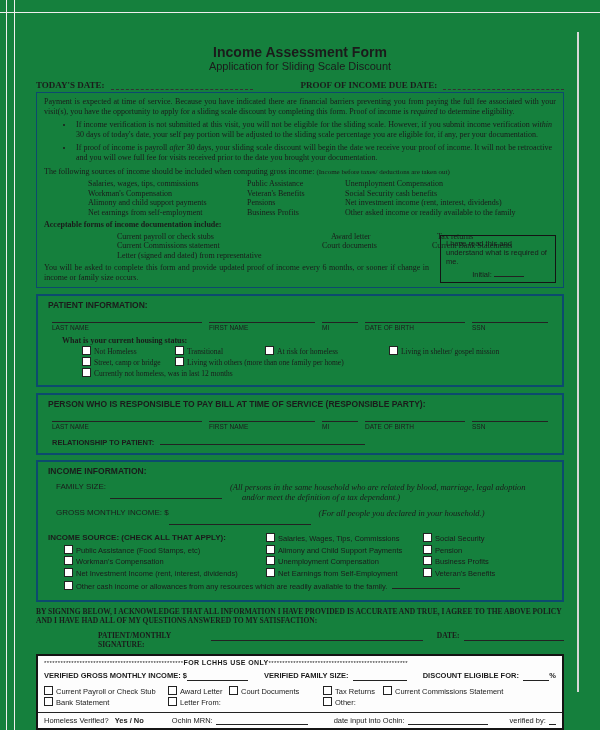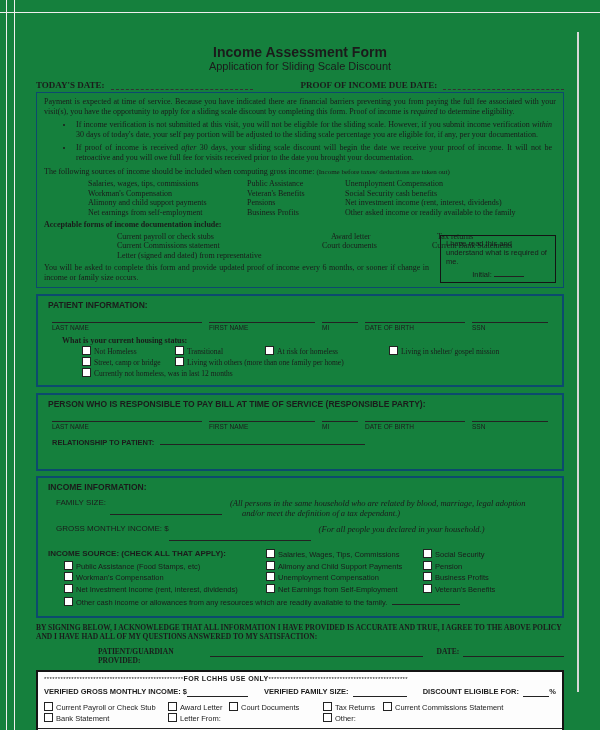--- a/index.html
+++ b/index.html
@@ -101,21 +101,21 @@
       <span>TODAY'S DATE:</span>
       <span class="blank dashed" style="width:142px; margin:0 6px;"></span>
       <span style="margin-left:42px;">PROOF OF INCOME DUE DATE:</span>
       <span class="blank dashed" style="flex:1; margin-left:6px;"></span>
     </div>
 
     <div class="box introbox">
       <p><span>Payment is expected at time of service. Because you have indicated there are financial barriers preventing you from paying the full fee associated with your visit(s), you have the opportunity to apply for a sliding scale discount by completing this form. Proof of income is </span><span class="em">required</span><span> to determine eligibility.</span></p>
       <ul>
         <li><span>If income verification is not submitted at this visit, you will not be eligible for the sliding scale. However, if you submit income verification </span><span class="em">within</span><span> 30 days of today's date, your self pay portion will be adjusted to the sliding scale percentage you are eligible for, if any, per your documentation.</span></li>
-        <li><span>If proof of income is received </span><span class="em">after</span><span> 30 days, your sliding scale discount will begin the date we receive your proof of income. It will not be retroactive and you will owe full fee for visits received prior to the date you brought your documentation.</span></li>
+        <li><span>If proof of income is payroll </span><span class="em">after</span><span> 30 days, your sliding scale discount will begin the date we receive your proof of income. It will not be retroactive and you will owe full fee for visits received prior to the date you brought your documentation.</span></li>
       </ul>
 
       <p><span class="src-heading">The following sources of income should be included when computing gross income: </span><span class="src-note">(Income before taxes/ deductions are taken out)</span></p>
       <div class="grid3">
         <div>Salaries, wages, tips, commissions</div>
         <div>Public Assistance</div>
         <div>Unemployment Compensation</div>
         <div>Workman's Compensation</div>
         <div>Veteran's Benefits</div>
         <div>Social Security cash benefits</div>
@@ -169,21 +169,21 @@
         <div class="hrow">
           <span class="opt hcol1"><span class="cb"></span><span>Street, camp or bridge</span></span>
           <span class="opt"><span class="cb"></span><span>Living with others (more than one family per home)</span></span>
         </div>
         <div class="hrow">
           <span class="opt"><span class="cb"></span><span>Currently not homeless, was in last 12 months</span></span>
         </div>
       </div>
     </div>
 
-    <div class="box section" style="padding-bottom:22px;">
+    <div class="box section" style="padding-bottom:6px;">
       <div class="sec-header">PERSON WHO IS RESPONSIBLE TO PAY BILL AT TIME OF SERVICE (RESPONSIBLE PARTY):</div>
       <div class="fields">
         <div class="field f1">LAST NAME</div>
         <div class="field f2">FIRST NAME</div>
         <div class="field f3">MI</div>
         <div class="field f4">DATE OF BIRTH</div>
         <div class="field f5">SSN</div>
       </div>
       <div class="rel-row">
         <span>RELATIONSHIP TO PATIENT:</span>
@@ -229,21 +229,21 @@
         <div class="span3 opt">
           <span class="cb"></span><span>Other cash income or allowances from any resources which are readily available to the family.</span>
           <span class="blank" style="width:68px; margin-left:3px;"></span>
         </div>
       </div>
     </div>
 
     <div class="sig">
       <div class="stmt">BY SIGNING BELOW, I ACKNOWLEDGE THAT ALL INFORMATION I HAVE PROVIDED IS ACCURATE AND TRUE, I AGREE TO THE ABOVE POLICY AND I HAVE HAD ALL OF MY QUESTIONS ANSWERED TO MY SATISFACTION:</div>
       <div class="sig-row">
-        <span>PATIENT/GUARDIAN PROVIDED:</span>
+        <span>PATIENT/MONTHLY SIGNATURE:</span>
         <span class="blank" style="width:228px; margin-right:14px;"></span>
         <span>DATE:</span>
         <span class="blank" style="width:108px; margin-left:4px;"></span>
       </div>
     </div>
 
     <div class="office">
       <div class="banner">
         <span>***************************************************</span><span class="t">FOR LCHHS USE ONLY</span><span>***************************************************</span>
       </div>

